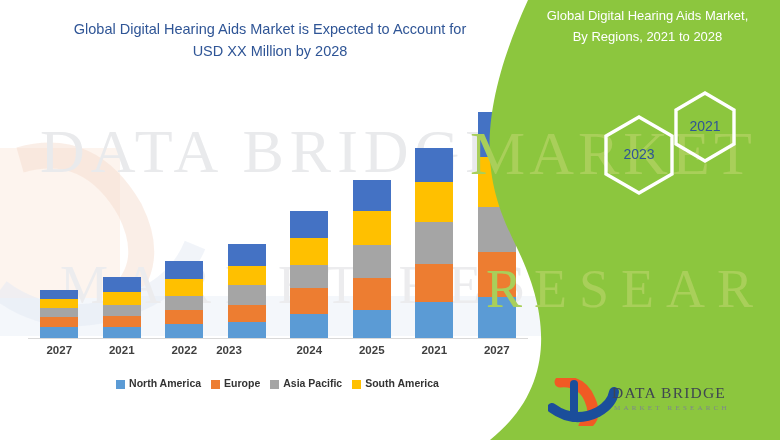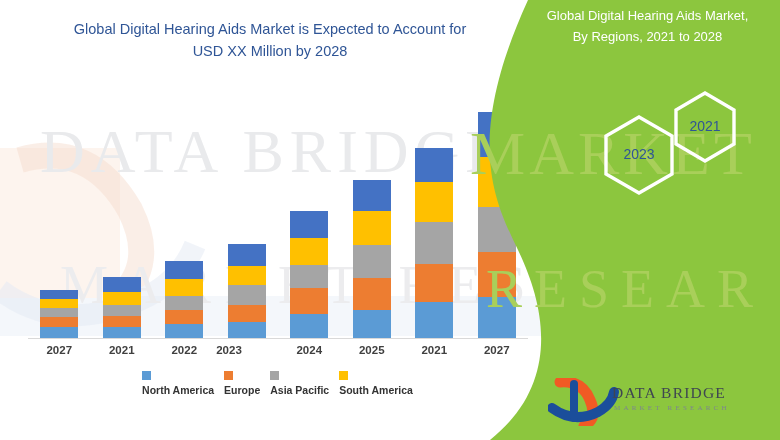--- a/index.html
+++ b/index.html
@@ -41,21 +41,21 @@
   .xlab{
     position:absolute;width:60px;text-align:center;
     font-size:11.5px;color:#404040;font-weight:700;
   }
 
   
   .legend{
     position:absolute;left:20px;top:374px;width:515px;height:18px;
     display:flex;align-items:center;justify-content:center;gap:10px;
   }
-  .lg-item{display:flex;align-items:flex-start;gap:4px;flex-direction:column;}
+  .lg-item{display:flex;align-items:flex-end;gap:4px;}
   .lg-sw{width:9px;height:9px;display:inline-block;}
   .lg-tx{font-size:10.5px;color:#333;font-weight:700;white-space:nowrap;}
 
   
   .green-panel{position:absolute;left:470px;top:0;width:310px;height:440px;}
   .green-panel svg{display:block;}
 
   .gp-title{
     position:absolute;left:520px;top:6px;width:255px;
     font-size:13px;line-height:1.6;color:#ffffff;text-align:center;

